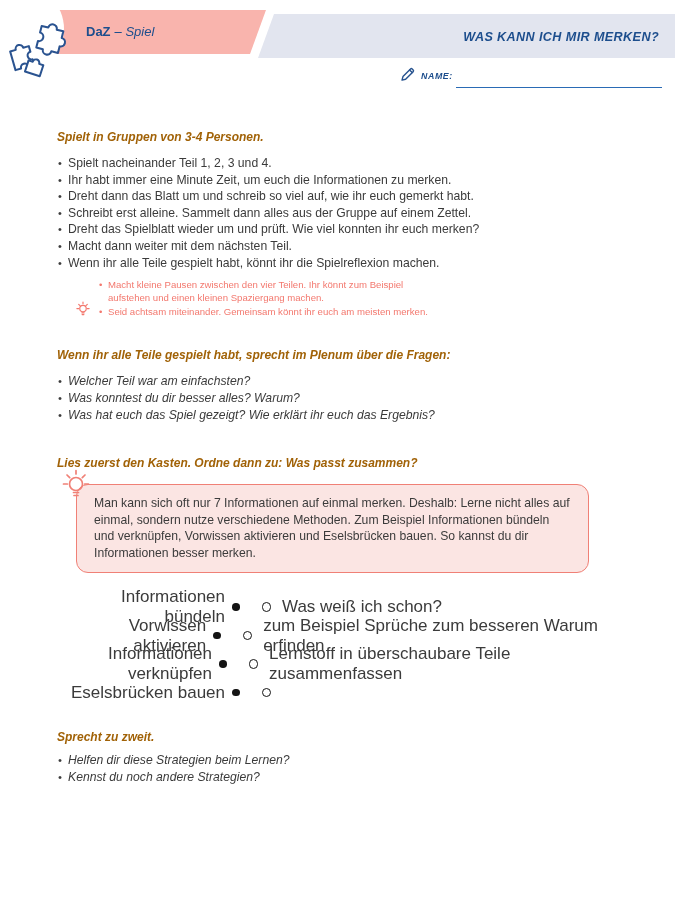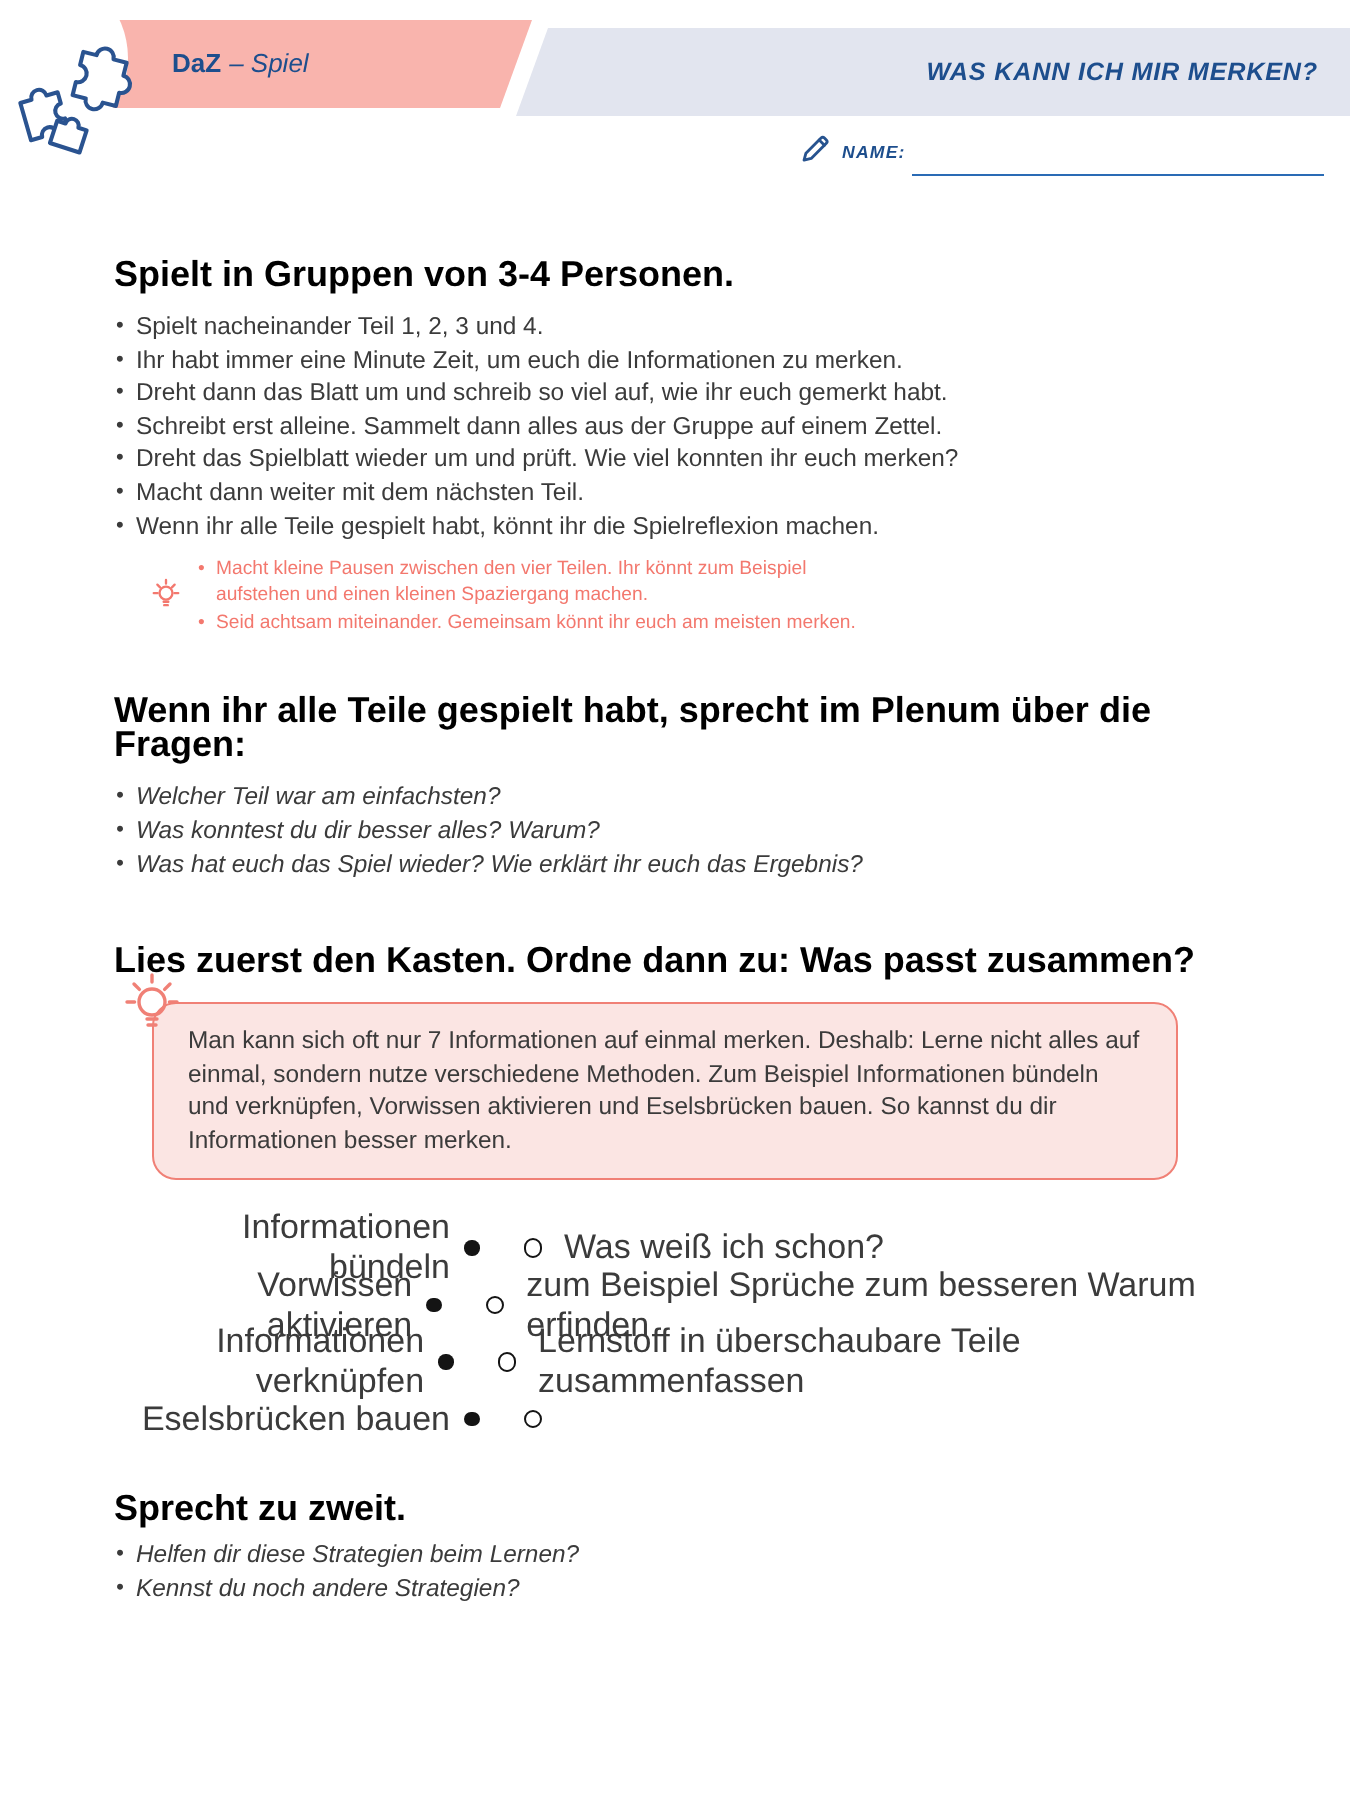--- a/index.html
+++ b/index.html
@@ -26,32 +26,32 @@
   
   .pencil{position:absolute;left:399px;top:66px;}
   .name-label{position:absolute;left:421px;top:71px;font-size:8.8px;font-weight:bold;
     font-style:italic;color:#1d4e8d;letter-spacing:.6px;}
   .name-line{position:absolute;left:456px;top:71px;width:206px;height:16px;
     border:none;border-bottom:1.6px solid #2a6bb5;background:transparent;outline:none;
     font-size:11px;color:#1d4e8d;padding:0;}
 
   
   .content{position:absolute;left:57px;top:129px;width:562px;color:#3b3b3b;}
-  .heading{font-size:18px;line-height:17px;font-weight:bold;color:#000000;margin:0 0 9px 0;}
+  .heading{font-size:12px;line-height:17px;font-weight:bold;color:#a16207;margin:0 0 9px 0;font-style:italic;}
   .h2{margin-top:29px;}
   .h3{margin-top:31px;margin-bottom:0;}
   .h4{margin-top:22px;margin-bottom:6px;}
 
   ul.list{list-style:none;margin:0;padding:0;}
   ul.list li{position:relative;padding-left:11px;font-size:12.2px;line-height:16.6px;}
   ul.list li::before{content:"•";position:absolute;left:1px;top:0;font-size:11px;color:#3b3b3b;}
   ul.italic li{font-style:italic;line-height:17px;}
 
   
-  .tip{display:flex;margin:6px 0 0 17px;align-items:center;}
+  .tip{display:flex;margin:6px 0 0 17px;align-items:flex-end;}
   .tip ul{list-style:none;margin:1px 0 0 7px;padding:0;max-width:332px;}
   .tip li{position:relative;padding-left:9px;font-size:9.6px;line-height:13.2px;color:#f3786e;}
   .tip li::before{content:"•";position:absolute;left:0;top:0;color:#f3786e;}
 
   
   .box-wrap{position:relative;margin:12px 0 0 19px;width:588px;}
   .box{box-sizing:border-box;width:513px;background:#fbe5e3;border:1.6px solid #f08076;
     border-radius:12px;padding:10px 16px 10px 17px;font-size:12.2px;line-height:16.8px;
     color:#3b3b3b;}
   .bulb-large{position:absolute;left:-19px;top:-18px;}
@@ -121,21 +121,21 @@
       <ul>
         <li>Macht kleine Pausen zwischen den vier Teilen. Ihr könnt zum Beispiel aufstehen und einen kleinen Spaziergang machen.</li>
         <li>Seid achtsam miteinander. Gemeinsam könnt ihr euch am meisten merken.</li>
       </ul>
     </div>
 
     <div class="heading h2">Wenn ihr alle Teile gespielt habt, sprecht im Plenum über die Fragen:</div>
     <ul class="list italic">
       <li>Welcher Teil war am einfachsten?</li>
       <li>Was konntest du dir besser alles? Warum?</li>
-      <li>Was hat euch das Spiel wieder? Wie erklärt ihr euch das Ergebnis?</li>
+      <li>Was hat euch das Spiel gezeigt? Wie erklärt ihr euch das Ergebnis?</li>
     </ul>
 
     <div class="heading h3">Lies zuerst den Kasten. Ordne dann zu: Was passt zusammen?</div>
 
     <div class="box-wrap">
       <svg class="bulb-large" width="38" height="38" viewBox="0 0 38 38">
         <g fill="none" stroke="#f08076" stroke-width="1.7" stroke-linecap="round">
           <circle cx="19" cy="18" r="6.5"></circle>
           <path d="M16.5,26.5 h5 M17,29.5 h4"></path>
           <path d="M19,4.5 v3.5 M6.5,18 h3.8 M27.7,18 h3.8 M10,9 l2.7,2.7 M28,9 l-2.7,2.7"></path>

